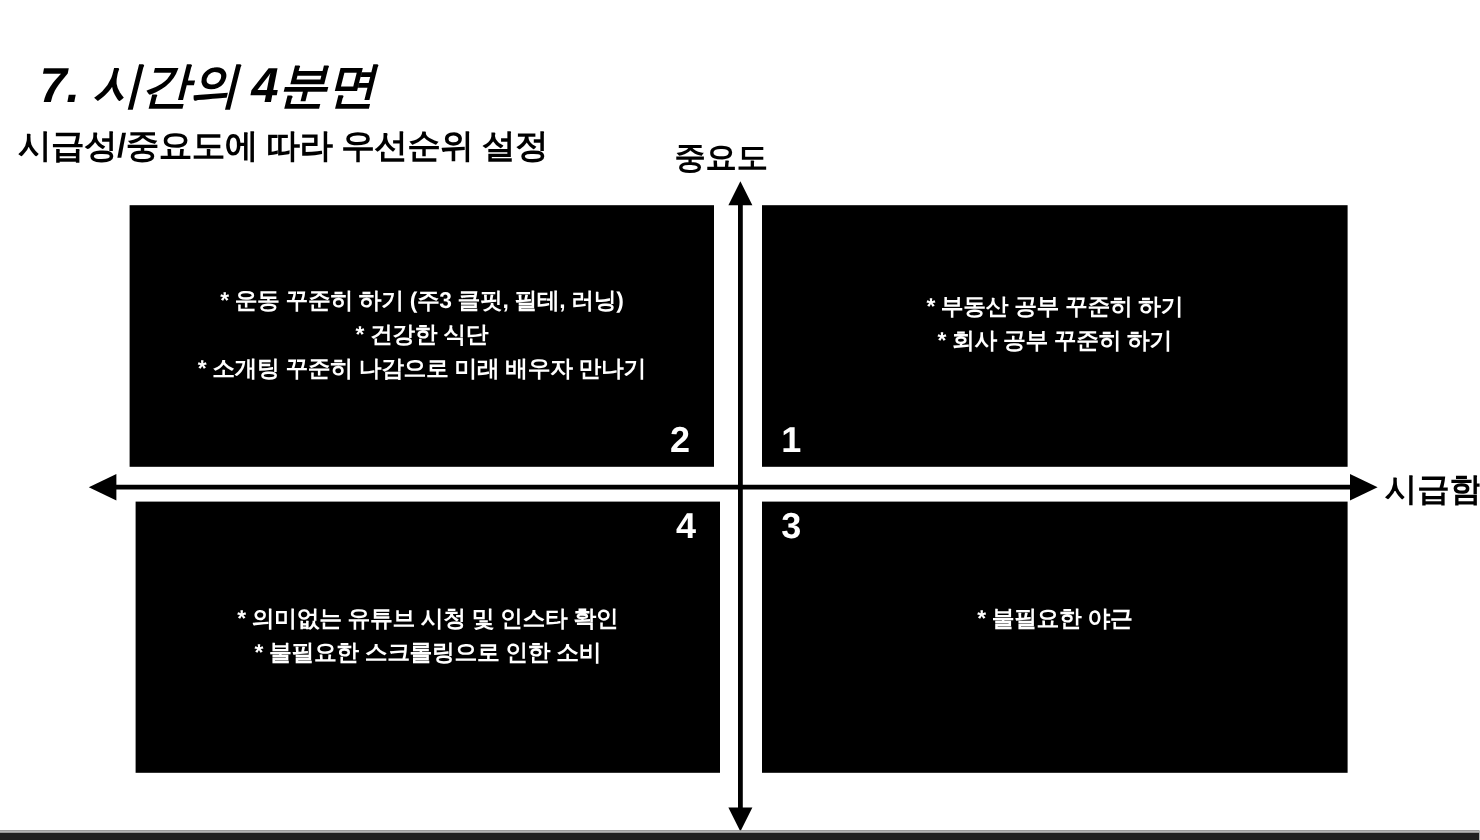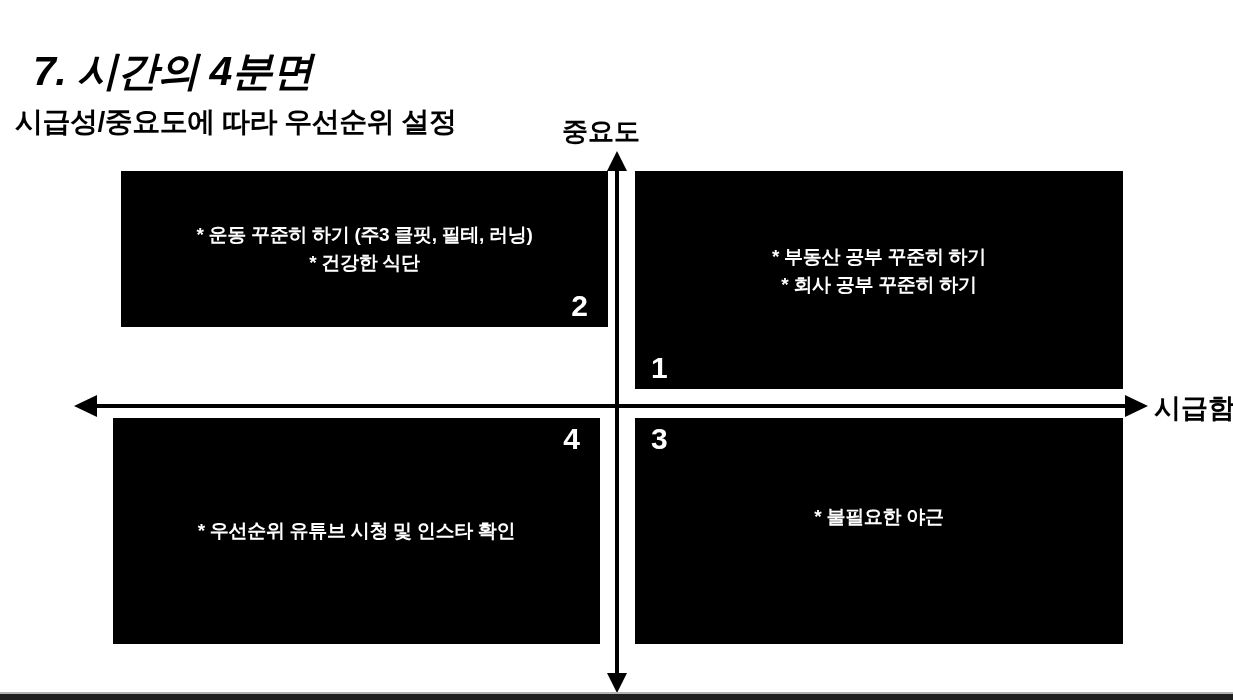--- a/index.html
+++ b/index.html
@@ -31,21 +31,21 @@
   }
   .axes-svg { position: absolute; left: 0; top: 0; width: 1233px; height: 700px; }
 
   .quad {
     position: absolute;
     background: var(--box-bg, #000000);
     color: var(--box-text, #ffffff);
     display: flex; align-items: center; justify-content: center;
     text-align: center;
   }
-  .quad.q2 { left: 121px; top: 171px; width: 487px; height: 156px; text-align: center; }
+  .quad.q2 { left: 108px; top: 171px; width: 487px; height: 218px; text-align: center; }
   .quad.q1 { left: 635px; top: 171px; width: 488px; height: 218px; }
   .quad.q4 { left: 113px; top: 418px; width: 487px; height: 226px; }
   .quad.q3 { left: 635px; top: 418px; width: 488px; height: 226px; }
   .quad.q1 .quad-lines { padding-bottom: 18px; }
   .quad.q3 .quad-lines { padding-bottom: 28px; }
 
   .quad-lines { font-size: 19px; line-height: 28px; font-weight: 700; letter-spacing: -0.3px; }
 
   .qnum {
     position: absolute; font-size: 30px; font-weight: 600; line-height: 1;
@@ -85,31 +85,33 @@
       <div class="quad-line">* 부동산 공부 꾸준히 하기</div>
       <div class="quad-line">* 회사 공부 꾸준히 하기</div>
     </div>
   <span class="qnum pos-bl">1</span>
 </div>
 
 <div class="quad q2">
   <div class="quad-lines">
       <div class="quad-line">* 운동 꾸준히 하기 (주3 클핏, 필테, 러닝)</div>
       <div class="quad-line">* 건강한 식단</div>
+      <div class="quad-line">* 소개팅 꾸준히 나감으로 미래 배우자 만나기</div>
     </div>
   <span class="qnum pos-br">2</span>
 </div>
 
 <div class="quad q3">
   <div class="quad-lines">
       <div class="quad-line">* 불필요한 야근</div>
     </div>
   <span class="qnum pos-tl">3</span>
 </div>
 
 <div class="quad q4">
   <div class="quad-lines">
-      <div class="quad-line">* 우선순위 유튜브 시청 및 인스타 확인</div>
+      <div class="quad-line">* 의미없는 유튜브 시청 및 인스타 확인</div>
+      <div class="quad-line">* 불필요한 스크롤링으로 인한 소비</div>
     </div>
   <span class="qnum pos-tr">4</span>
 </div>
 
 <div class="bottom-bar"></div>
 
 </body></html>

